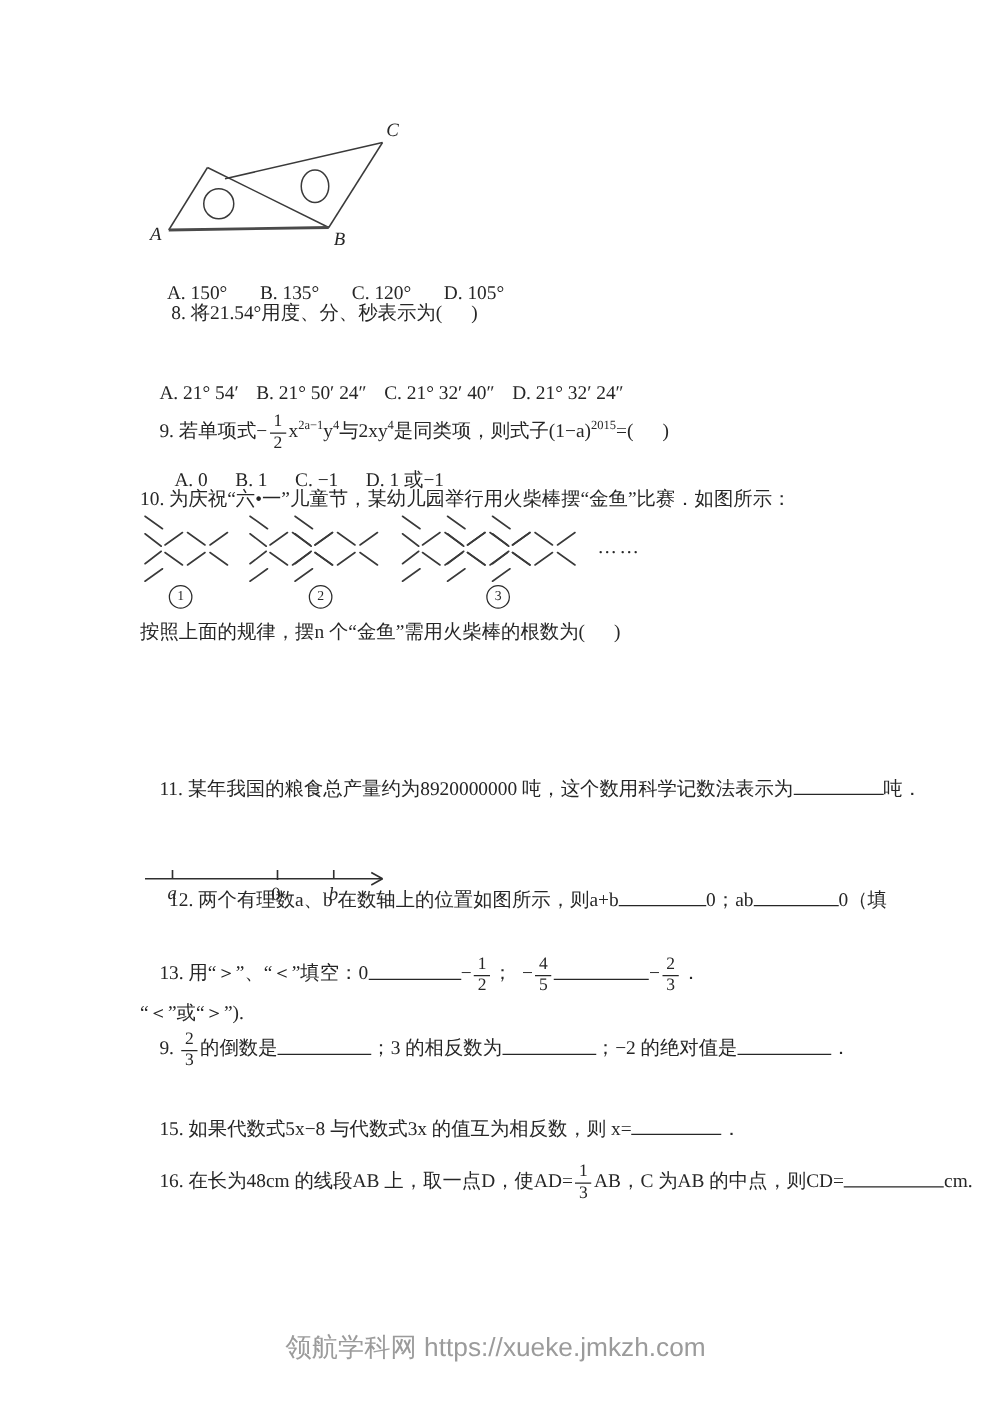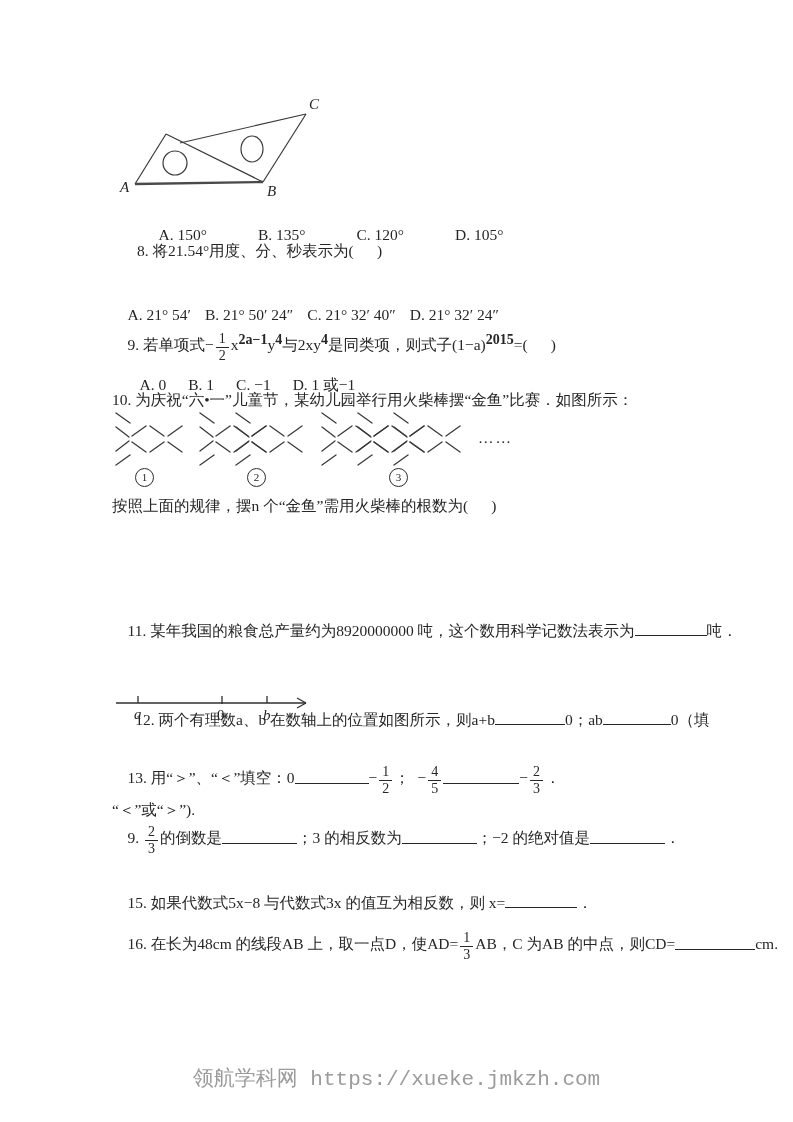--- a/index.html
+++ b/index.html
@@ -1,39 +1,39 @@
 <!DOCTYPE html>
 <html><head>
 <meta charset="utf-8">
 <style>
   html,body{margin:0;padding:0;background:#ffffff;}
   .page{position:relative;width:793px;height:1122px;background:#ffffff;overflow:hidden;
         font-family:"Liberation Serif","DejaVu Serif",serif;font-size:15.5px;color:#262626;}
   .abs{position:absolute;white-space:pre;line-height:1.45;}
   .opts span{display:inline-block;}
-  .g26 span{margin-right:26px;margin-left:25px;}
+  .g26 span{margin-right:26px;}
   .g14 span{margin-right:14px;}
   .g22 span{margin-right:22px;}
   .g10 span{margin-right:10px;}
   .blank{display:inline-block;border-bottom:1px solid #262626;height:15px;vertical-align:baseline;}
   .frac{display:inline-block;text-align:center;vertical-align:middle;font-size:14px;line-height:1.1;margin:0 2px;}
   .frac .num{display:block;padding:0 3px;border-bottom:1px solid #262626;}
   .frac .den{display:block;padding:0 3px;}
-  sup{font-size:14px;font-weight:bold;}
+  sup{font-size:10px;}
   .figline{stroke:#3a3a3a;stroke-width:1.2;fill:none;}
   .figline-bold{stroke:#4a4a4a;stroke-width:2.3;fill:none;}
   .fish line{stroke:#3a3a3a;stroke-width:1.3;stroke-linecap:round;}
   .svgtext{font-family:"Liberation Serif","DejaVu Serif",serif;font-size:15px;fill:#262626;}
   .it{font-style:italic;}
   .circnum{display:inline-flex;width:17px;height:17px;border:1px solid #2b2b2b;border-radius:50%;
            align-items:center;justify-content:center;font-size:11px;line-height:1;}
   .circrow{position:absolute;display:flex;}
   .dots{letter-spacing:2px;}
   .footer{position:absolute;left:0;width:793px;text-align:center;color:#9b9b9b;
-          font-family:Liberation Mono, monospace;font-size:21px;}
+          font-family:Liberation Sans, sans-serif;font-size:21px;}
   .numline line{stroke:#2f2f2f;stroke-width:1.3;}
 </style>
 </head>
 <body>
 
 <div class="page">
 
   <svg class="abs" style="left:110px;top:93px;" width="230" height="112" viewBox="0 0 230 112">
     <line class="figline" x1="25" y1="91" x2="56" y2="41"></line>
     <line class="figline" x1="56" y1="41" x2="153" y2="89"></line>

